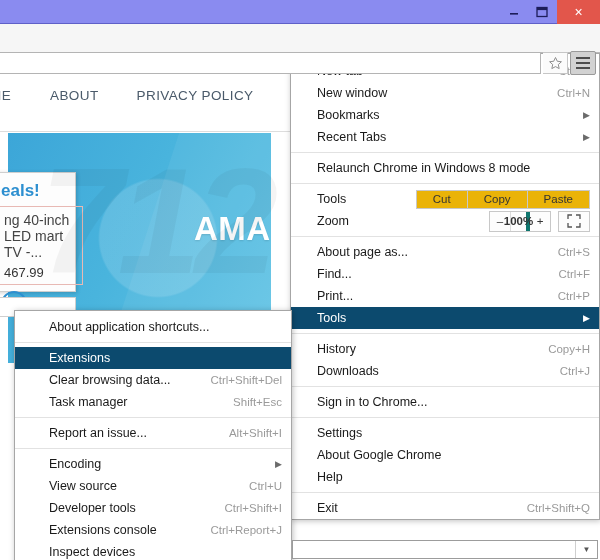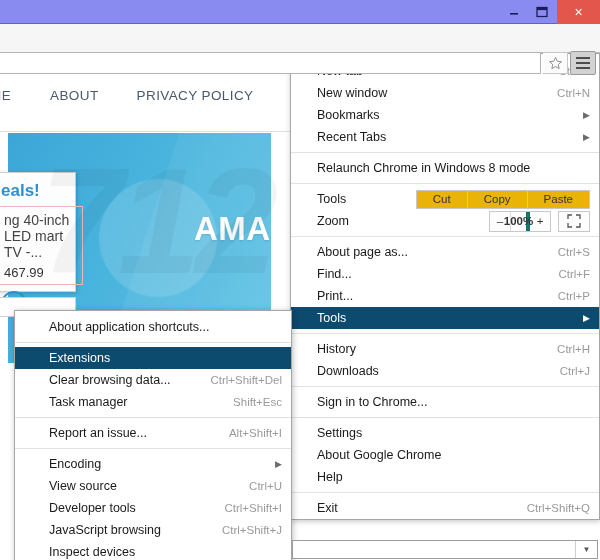--- a/index.html
+++ b/index.html
@@ -245,21 +245,21 @@
   </div>
   <div class="mrow sel">
     <span class="lbl">Tools</span>
     <span class="arrow">▶</span>
   </div>
 
   <div class="msep"></div>
 
   <div class="mrow">
     <span class="lbl">History</span>
-    <span class="accel">Ctrl+H</span>
+    <span class="accel">Copy+H</span>
   </div>
   <div class="mrow">
     <span class="lbl">Downloads</span>
     <span class="accel">Ctrl+J</span>
   </div>
 
   <div class="msep"></div>
 
   <div class="mrow">
     <span class="lbl">Sign in to Chrome...</span>
@@ -319,22 +319,22 @@
   </div>
   <div class="mrow">
     <span class="lbl">View source</span>
     <span class="accel">Ctrl+U</span>
   </div>
   <div class="mrow">
     <span class="lbl">Developer tools</span>
     <span class="accel">Ctrl+Shift+I</span>
   </div>
   <div class="mrow">
-    <span class="lbl">JavaScript browsing</span>
-    <span class="accel">Ctrl+Shift+J</span>
+    <span class="lbl">Extensions console</span>
+    <span class="accel">Ctrl+Report+J</span>
   </div>
   <div class="mrow">
     <span class="lbl">Inspect devices</span>
   </div>
 </div>
 
 <div id="bottom-field">
   <span class="chev">▼</span>
 </div>
 

